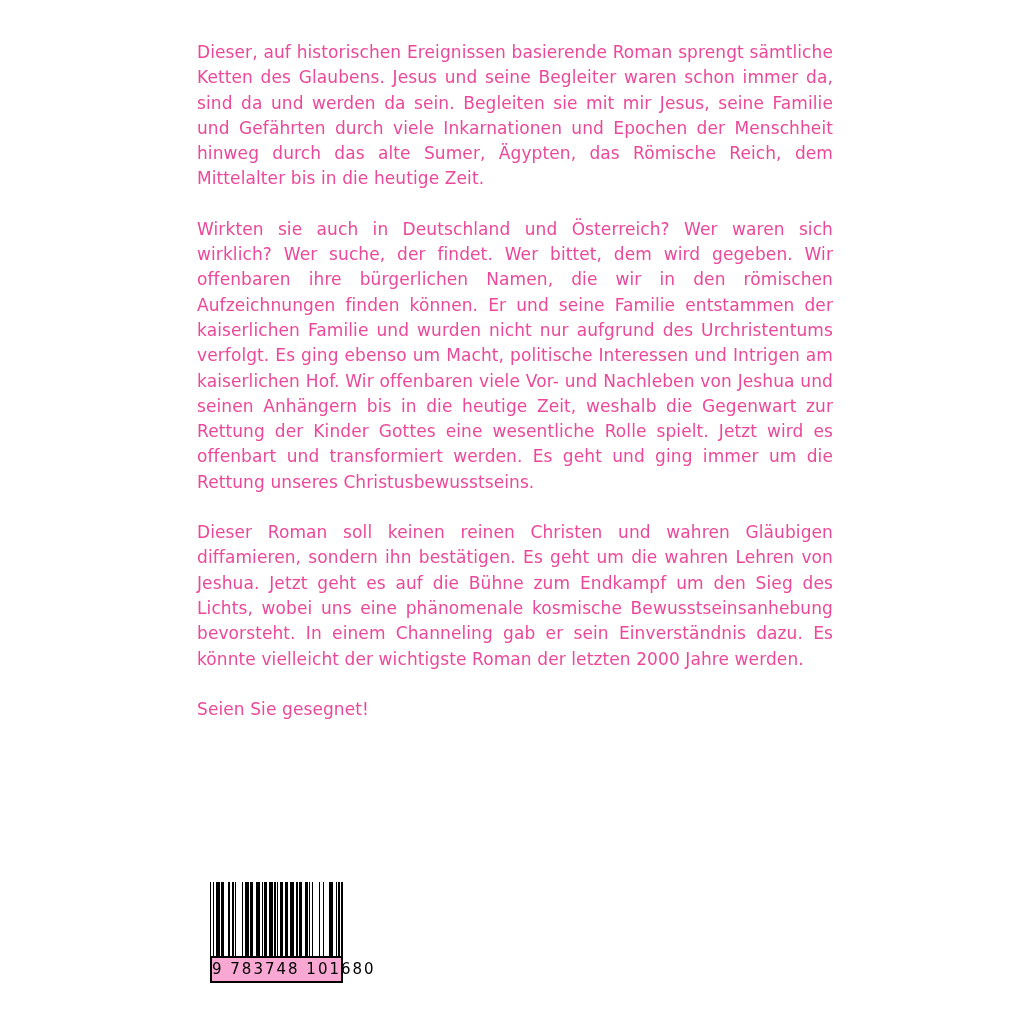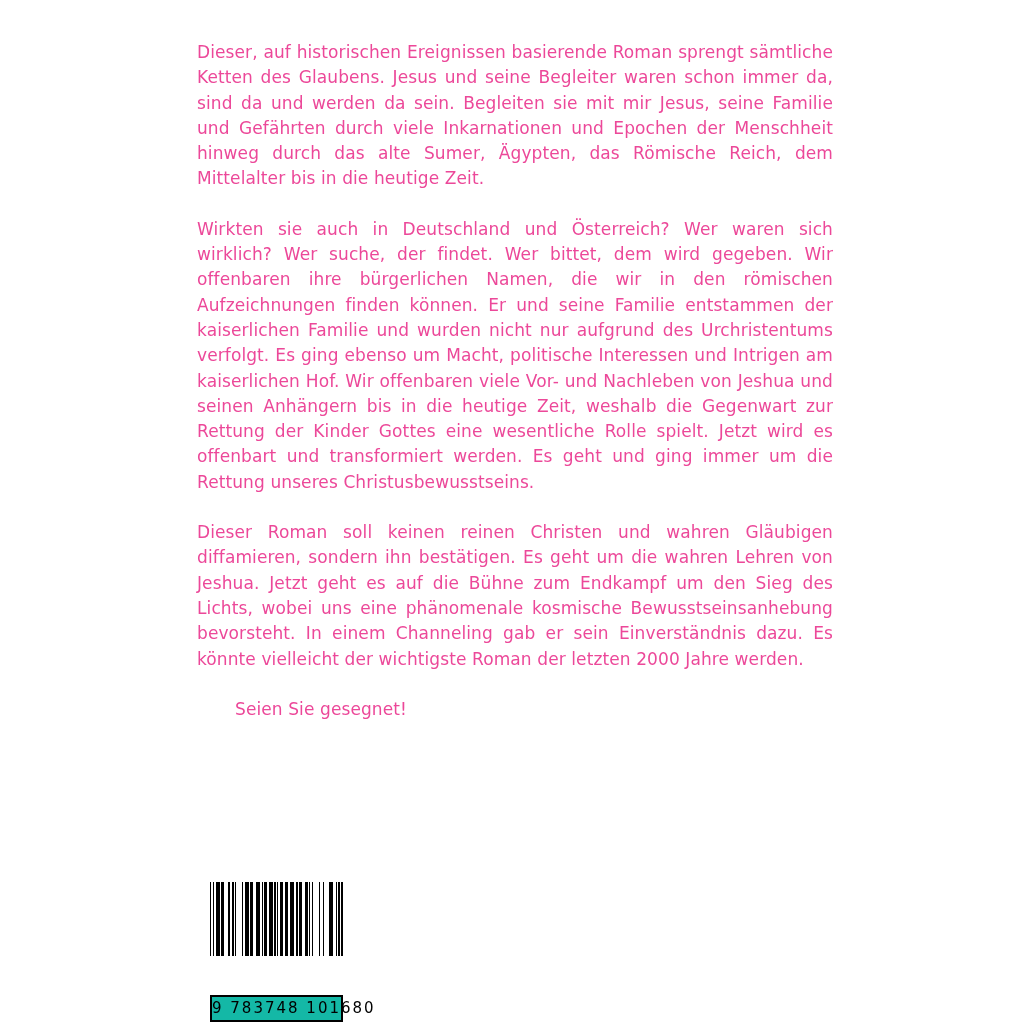--- a/index.html
+++ b/index.html
@@ -24,21 +24,20 @@
     font-size: 17px;
     line-height: 25.3px;
     text-align: justify;
     letter-spacing: 0.1px;
   }
   .text-block p {
     margin: 0 0 25px 0;
   }
   .text-block p.last {
     text-align: left;
-    margin-left: 38px;
   }
   .barcode {
     position: absolute;
     left: 210px;
     top: 882px;
     background: #ffffff;
     width: 133px;
   }
   .barcode-bars {
     display: flex;
@@ -52,30 +51,29 @@
   }
   .barcode-bars .gap {
     background: #ffffff;
     height: 100%;
     flex: 0 0 auto;
   }
   .barcode-number {
     box-sizing: border-box;
     width: 100%;
     border: 2px solid #000000;
-    background: #14b8a6;
+    background: #f9a8d4;
     color: #000000;
     text-align: center;
     font-size: 15px;
     font-weight: 500;
     letter-spacing: 2px;
     padding: 2px 0 3px 0;
     white-space: nowrap;
     font-family: "DejaVu Sans", "Liberation Sans", sans-serif;
-    margin-top: 39px;
   }
 </style>
 </head>
 <body>
 
 <div class="page">
 
   <div class="text-block">
     <p>Dieser, auf historischen Ereignissen basierende Roman sprengt sämtliche Ketten des Glaubens. Jesus und seine Begleiter waren schon immer da, sind da und werden da sein. Begleiten sie mit mir Jesus, seine Familie und Gefährten durch viele Inkarnationen und Epochen der Menschheit hinweg durch das alte Sumer, Ägypten, das Römische Reich, dem Mittelalter bis in die heutige Zeit.</p>
     <p>Wirkten sie auch in Deutschland und Österreich? Wer waren sich wirklich? Wer suche, der findet. Wer bittet, dem wird gegeben. Wir offenbaren ihre bürgerlichen Namen, die wir in den römischen Aufzeichnungen finden können. Er und seine Familie entstammen der kaiserlichen Familie und wurden nicht nur aufgrund des Urchristentums verfolgt. Es ging ebenso um Macht, politische Interessen und Intrigen am kaiserlichen Hof. Wir offenbaren viele Vor- und Nachleben von Jeshua und seinen Anhängern bis in die heutige Zeit, weshalb die Gegenwart zur Rettung der Kinder Gottes eine wesentliche Rolle spielt. Jetzt wird es offenbart und transformiert werden. Es geht und ging immer um die Rettung unseres Christusbewusstseins.</p>

